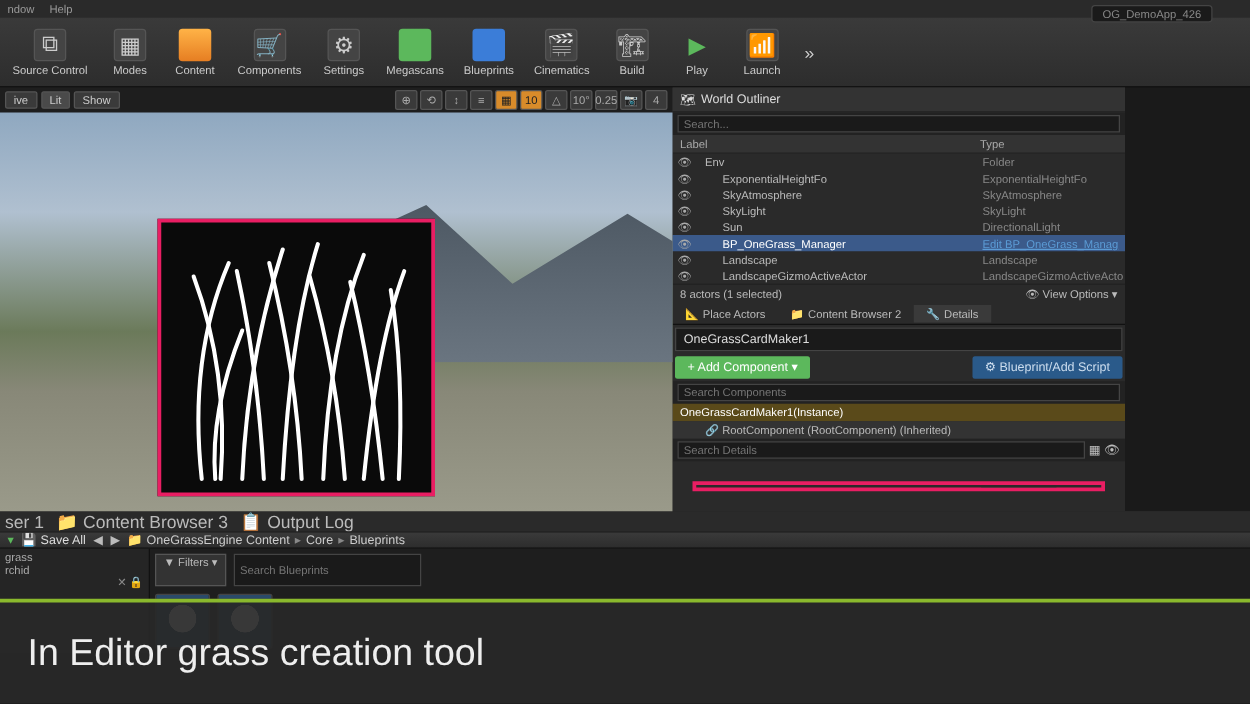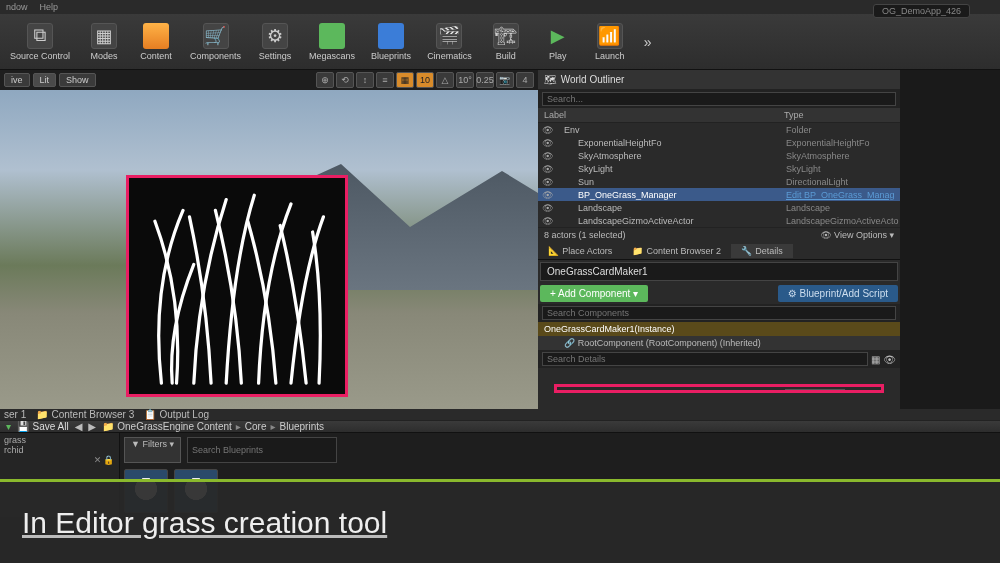--- a/index.html
+++ b/index.html
@@ -62,34 +62,34 @@
 
 .details { border: 3px solid #e91e63; margin: 16px; flex: 1; overflow: hidden; }
 .prop-row { display: flex; align-items: center; padding: 1px 6px; font-size: 9px; height: 16px; }
 .prop-row .pl { flex: 1; color: #bbb; }
 .prop-row .pv { width: 90px; }
 .prop-row input[type=text] { width: 60px; background: #1a1a1a; border: 1px solid #555; color: #ddd; font-size: 9px; padding: 0 3px; height: 13px; }
 .prop-row .spin { display: inline-block; width: 10px; color: #888; font-size: 8px; }
 .prop-row input[type=checkbox] { accent-color: #666; }
 
 .bottom-panel { height: 70px; background: #2a2a2a; display: flex; flex-direction: column; }
-.bp-tabs { display: flex; background: #2a2a2a; height: 16px; font-size: 10px; align-items: center; gap: 10px; padding: 0 4px; }
+.bp-tabs { display: flex; background: #2a2a2a; height: 16px; font-size: 14px; align-items: center; gap: 10px; padding: 0 4px; }
 .bp-tabs .bt { color: #bbb; }
 .bp-toolbar { display: flex; align-items: center; gap: 6px; height: 22px; background: linear-gradient(#3a3a3a,#2d2d2d); padding: 0 6px; font-size: 10px; border-top: 1px solid #222; border-bottom: 1px solid #111; }
 .save-all { display: flex; align-items: center; gap: 3px; color: #ddd; }
 .breadcrumb { display: flex; align-items: center; gap: 4px; color: #ccc; }
 .bc-sep { color: #888; }
 .bp-body { display: flex; flex: 1; }
 .bp-side { width: 120px; background: #252525; border-right: 1px solid #111; padding: 2px 4px; font-size: 9px; color: #aaa; }
 .bp-main { flex: 1; background: #1e1e1e; padding: 4px; display: flex; gap: 6px; align-items: flex-start; }
 .filters { background: #333; padding: 1px 6px; font-size: 9px; border: 1px solid #555; }
 .bp-search { background: #1a1a1a; border: 1px solid #444; color: #888; font-size: 9px; padding: 1px 4px; width: 150px; height: 26px; }
 .thumb { width: 44px; height: 44px; background: radial-gradient(circle at 50% 45%, #eee 35%, #2a4a6a 36%); border: 1px solid #444; border-radius: 2px; }
 
-.caption-bar { position: absolute; left: 0; right: 0; bottom: 0; height: 84px; background: rgba(40,40,40,0.92); border-top: 3px solid #8ab92d; display: flex; align-items: center; padding-left: 22px; text-decoration: underline; }
+.caption-bar { position: absolute; left: 0; right: 0; bottom: 0; height: 84px; background: rgba(40,40,40,0.92); border-top: 3px solid #8ab92d; display: flex; align-items: center; padding-left: 22px; }
 .caption-bar .txt { color: #eee; font-size: 30px; font-weight: 300; }
 
 .top-right-pill { position: absolute; top: 4px; right: 30px; background: #1a1a1a; border: 1px solid #444; border-radius: 3px; padding: 1px 8px; font-size: 9px; color: #888; }
 
 .chevrons { color: #ccc; font-size: 14px; padding: 0 6px; }
 </style>
 </head>
 <body>
 
 <div class="topbar">

